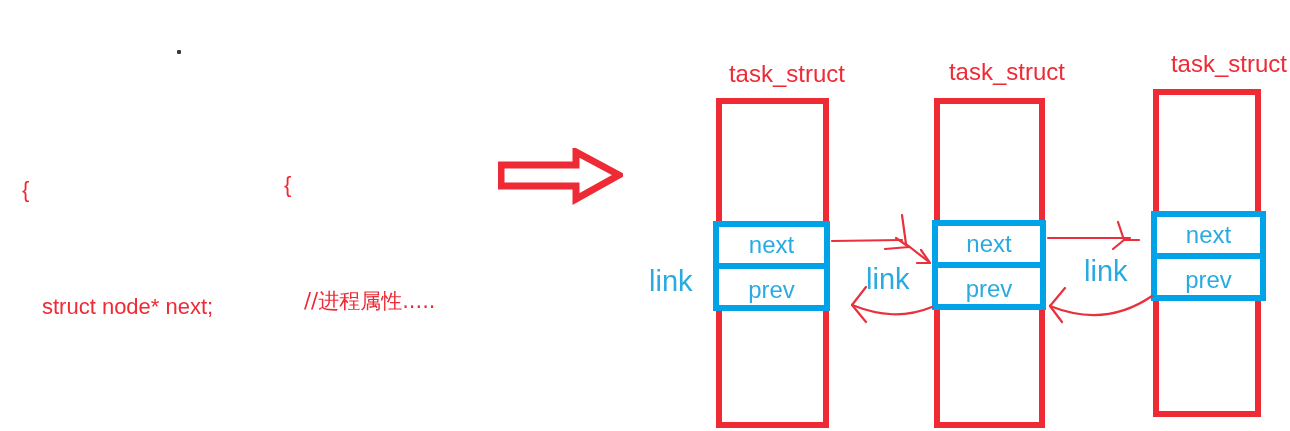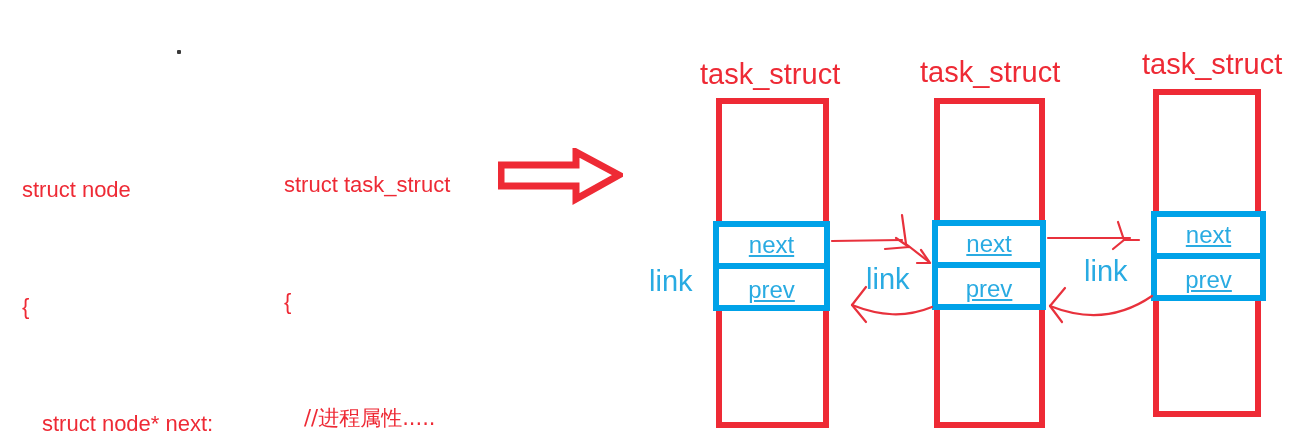--- a/index.html
+++ b/index.html
@@ -36,23 +36,23 @@
 
   .stray-dot {
     width: 4px; height: 4px;
     background: #3a3a3a;
     border-radius: 1px;
   }
 
   
   .ts-label {
     color: #ee2a35;
-    font-size: 29px;
+    font-size: 24px;
     line-height: 28px;
-    text-align: left;
+    text-align: right;
     white-space: nowrap;
   }
   .ts-box {
     border: 6px solid #ee2a35;
     box-sizing: border-box;
     background: transparent;
   }
 
   
   .link-box {
@@ -61,21 +61,20 @@
     background: #ffffff;
   }
   .link-cell {
     box-sizing: border-box;
     color: #29abe2;
     font-size: 24px;
     display: flex;
     align-items: center;
     justify-content: center;
     white-space: nowrap;
-    text-decoration: underline;
   }
   .link-cell.top { border-bottom: 6px solid #00a2e8; }
 
   .link-label {
     color: #29abe2;
     font-size: 29px;
     white-space: nowrap;
   }
 
   svg.overlay {
@@ -87,29 +86,27 @@
   }
 </style>
 </head>
 <body>
 
 <div class="canvas">
 
   <div class="abs stray-dot" style="left:177px; top:50px;"></div>
 
   <div class="abs code-block" style="left:22px; top:92px;">
-    <div class="code-line">struct node</div>
     <div class="code-line">{</div>
     <div class="code-line code-indent">struct node* next;</div>
     
     
   </div>
 
   <div class="abs code-block" style="left:284px; top:87px;">
-    <div class="code-line">struct task_struct</div>
     <div class="code-line">{</div>
     <div class="code-line code-indent cn">//进程属性.....</div>
     
     
     
   </div>
 
   <svg class="abs" style="left:498px; top:148px;" width="125" height="58" viewBox="0 0 125 58">
     <polygon points="3,17 78,17 78,4 121,27 78,51 78,38 3,38" fill="none" stroke="#ee2a35" stroke-width="7" stroke-linejoin="miter"></polygon>
   </svg>

